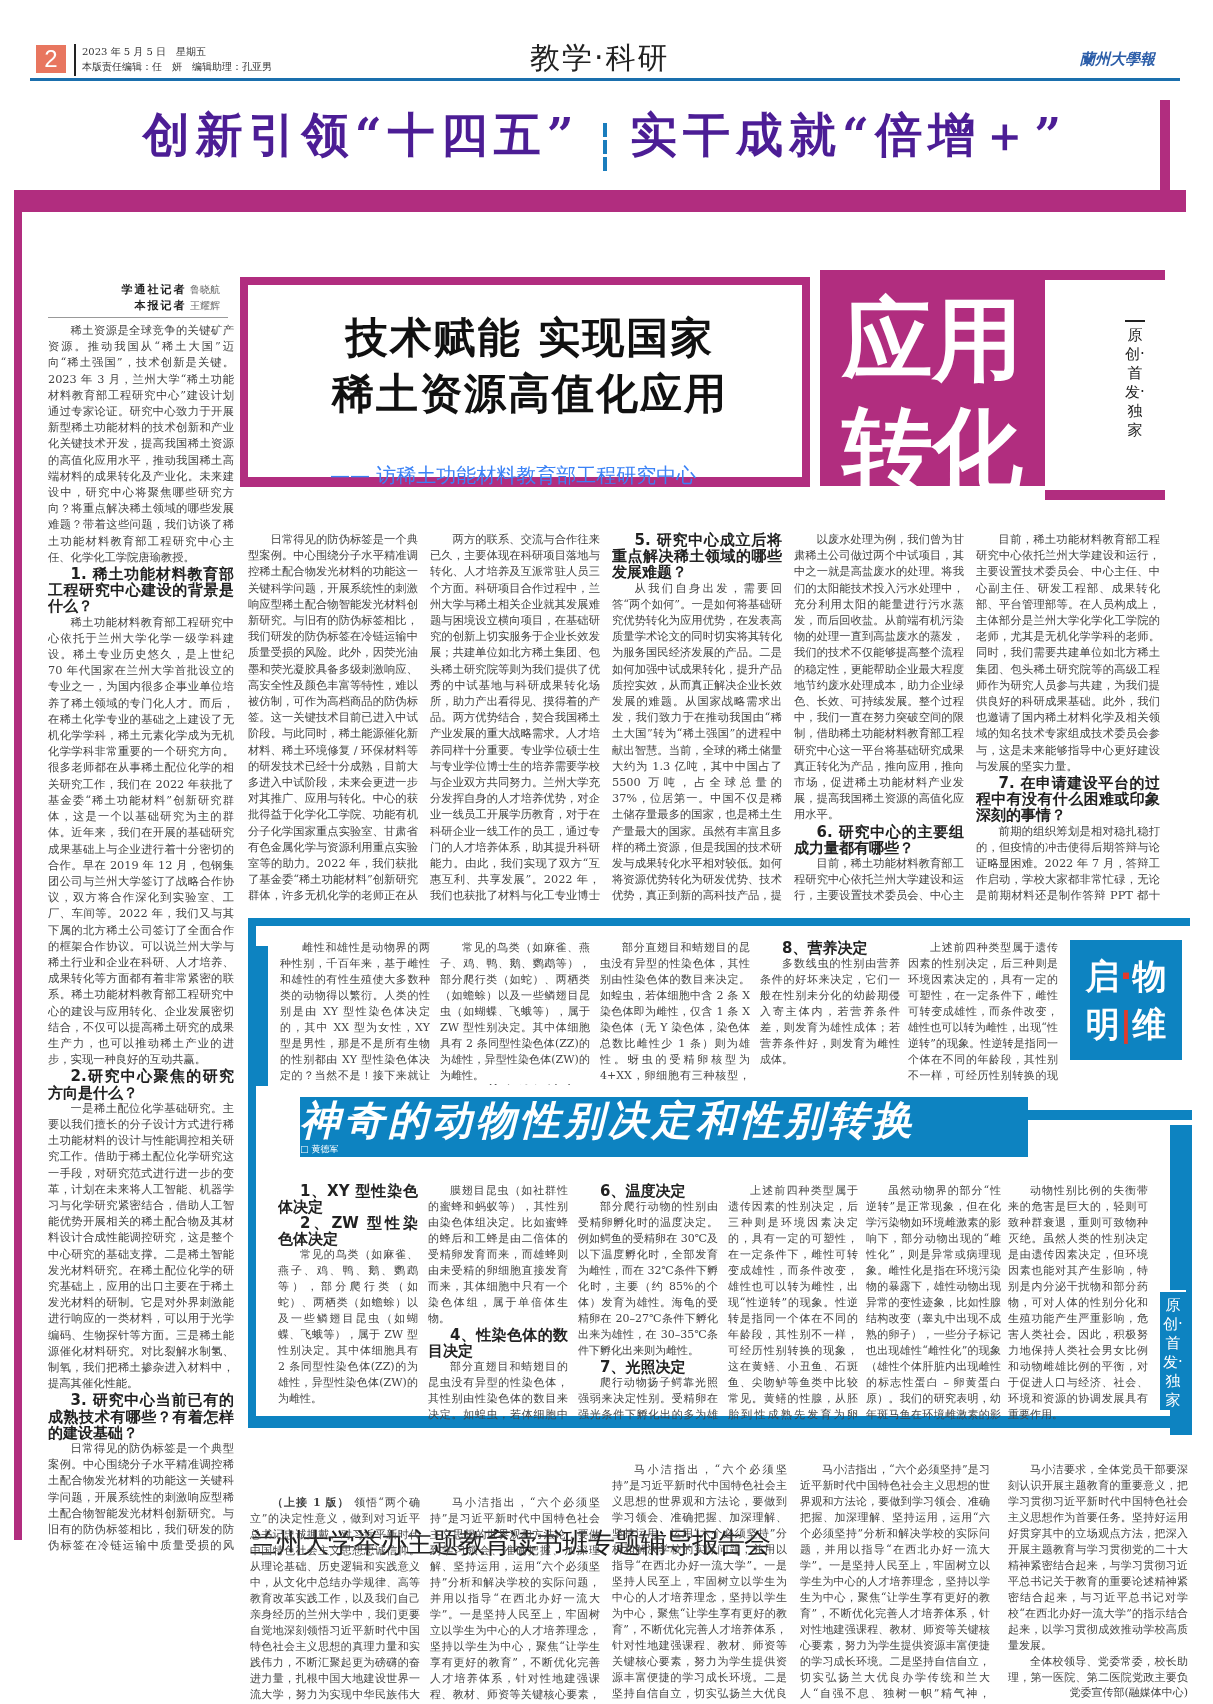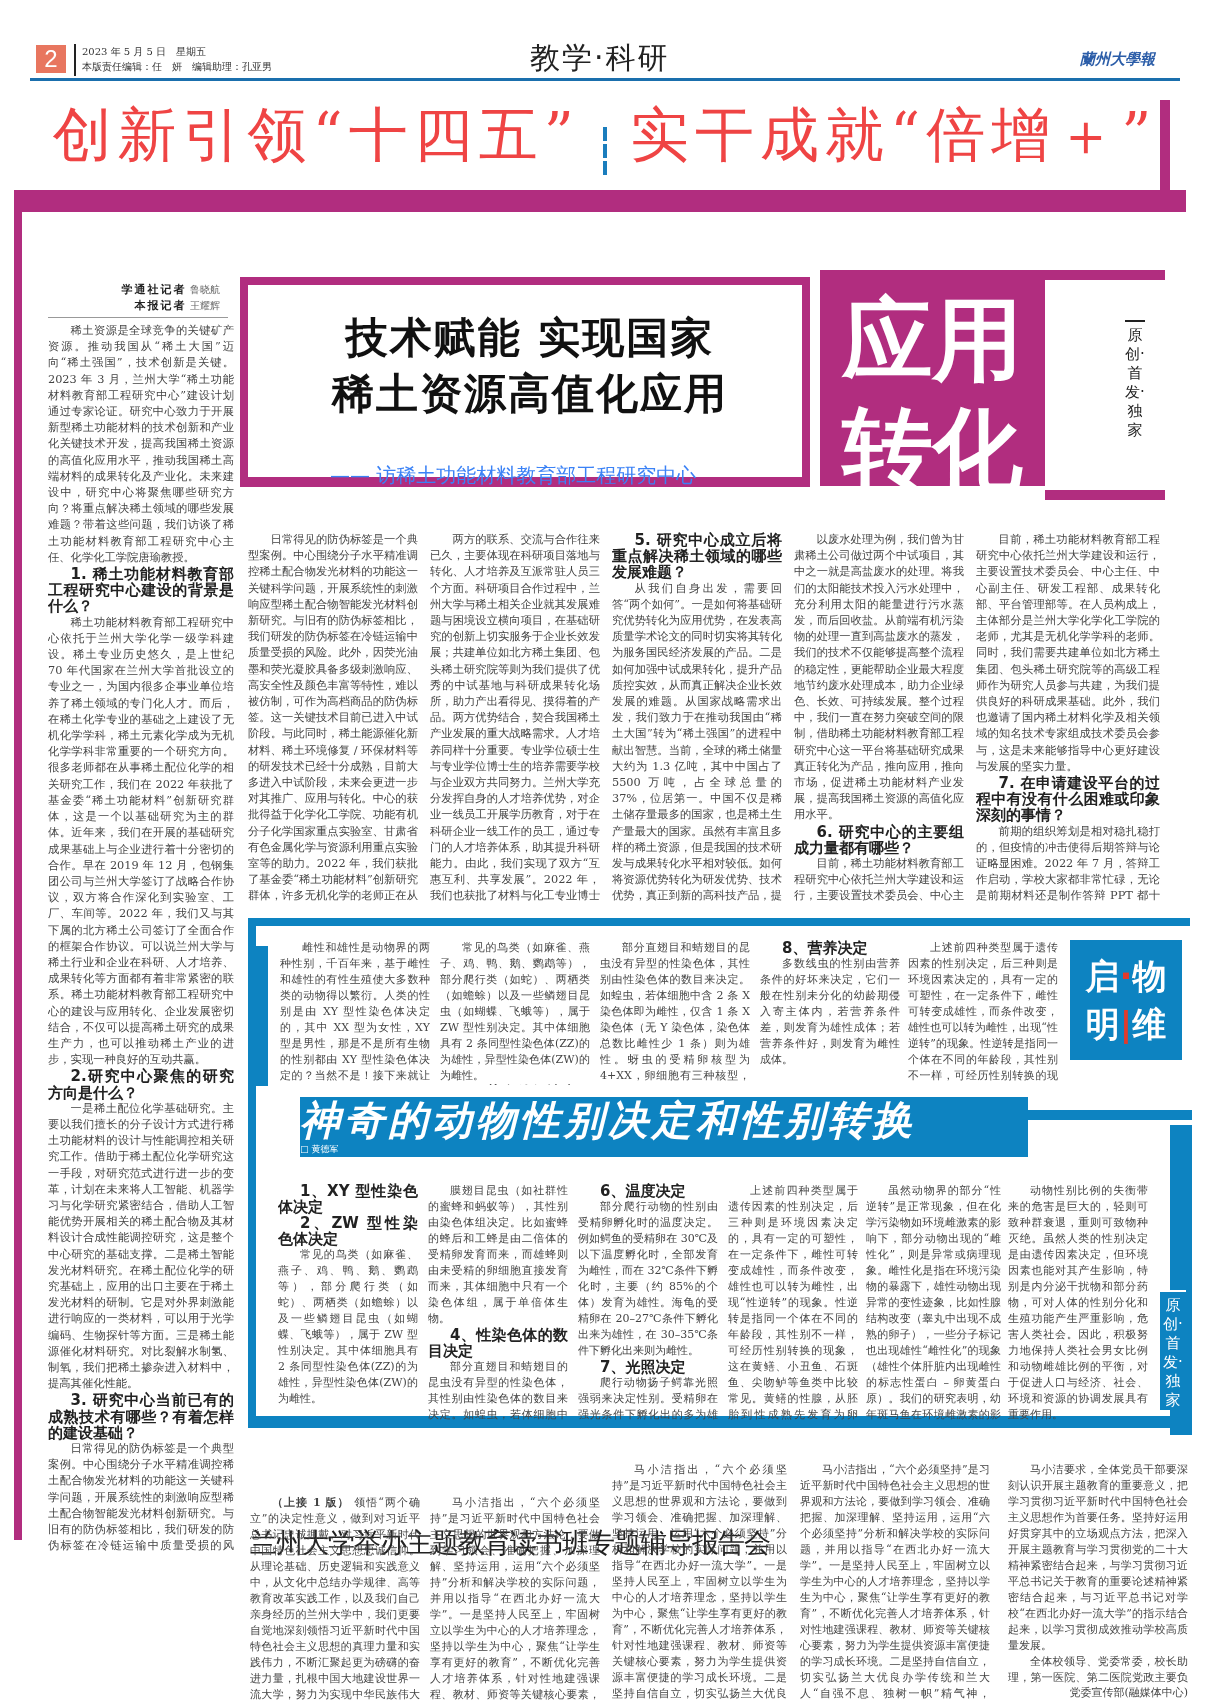--- a/index.html
+++ b/index.html
@@ -5,21 +5,21 @@
 *{box-sizing:border-box;margin:0;padding:0}
 body{width:1213px;height:1704px;background:#fff;font-family:"DejaVu Serif",serif;color:#333;position:relative;overflow:hidden}
 .abs{position:absolute}
 .page-num{left:36px;top:45px;width:30px;height:28px;background:#e8765f;color:#fff;font-family:"Liberation Sans",sans-serif;font-size:24px;text-align:center;line-height:28px}
 .vline{left:74px;top:44px;width:2px;height:32px;background:#222}
 .meta{left:82px;top:44px;font-size:10px;line-height:15px;color:#333}
 .section{left:530px;top:38px;font-family:"DejaVu Sans",sans-serif;font-size:30px;color:#222;letter-spacing:2px}
 .brand{left:1080px;top:50px;font-family:"DejaVu Serif",serif;font-size:15px;color:#2b5da8;font-style:italic;font-weight:bold}
 .topline{left:30px;top:78px;width:1150px;height:3px;background:#1a6fad}
 .hero{left:30px;top:100px;width:1150px;height:70px;text-align:center}
-.hero-title{font-family:"DejaVu Serif",serif;font-size:59px;font-weight:normal;color:#ef4444;letter-spacing:6px;line-height:70px}
+.hero-title{font-family:"DejaVu Serif",serif;font-size:47px;font-weight:bold;color:#4c1d95;letter-spacing:6px;line-height:70px}
 .hero-div{display:inline-block;width:8px;margin:0 16px;vertical-align:middle}
 .hero-div span{display:block;width:4px;background:#1a7dbd;margin:3px auto}
 .magbar-h{left:14px;top:190px;width:1172px;height:22px;background:#b12d7f}
 .magbar-v{left:1160px;top:100px;width:10px;height:100px;background:#b12d7f}
 .pbox{left:240px;top:277px;width:570px;height:210px;border:8px solid #b12d7f;border-bottom-width:10px}
 .pbox-title{left:270px;top:310px;width:520px;font-family:"DejaVu Sans",sans-serif;font-weight:bold;font-size:42px;line-height:56px;color:#111;text-align:center;letter-spacing:2px}
 .pbox-sub{left:330px;top:462px;font-size:20px;color:#3b82f6;font-family:"DejaVu Sans",sans-serif}
 .magblock{left:820px;top:270px;width:225px;height:216px;background:#b12d7f;color:#fff;font-family:"DejaVu Sans",sans-serif;font-weight:bold;font-size:90px;line-height:110px;text-align:center;padding-top:15px}
 .mag-top{left:1045px;top:270px;width:120px;height:10px;background:#b12d7f}
 .mag-bot{left:1045px;top:490px;width:120px;height:10px;background:#b12d7f}

